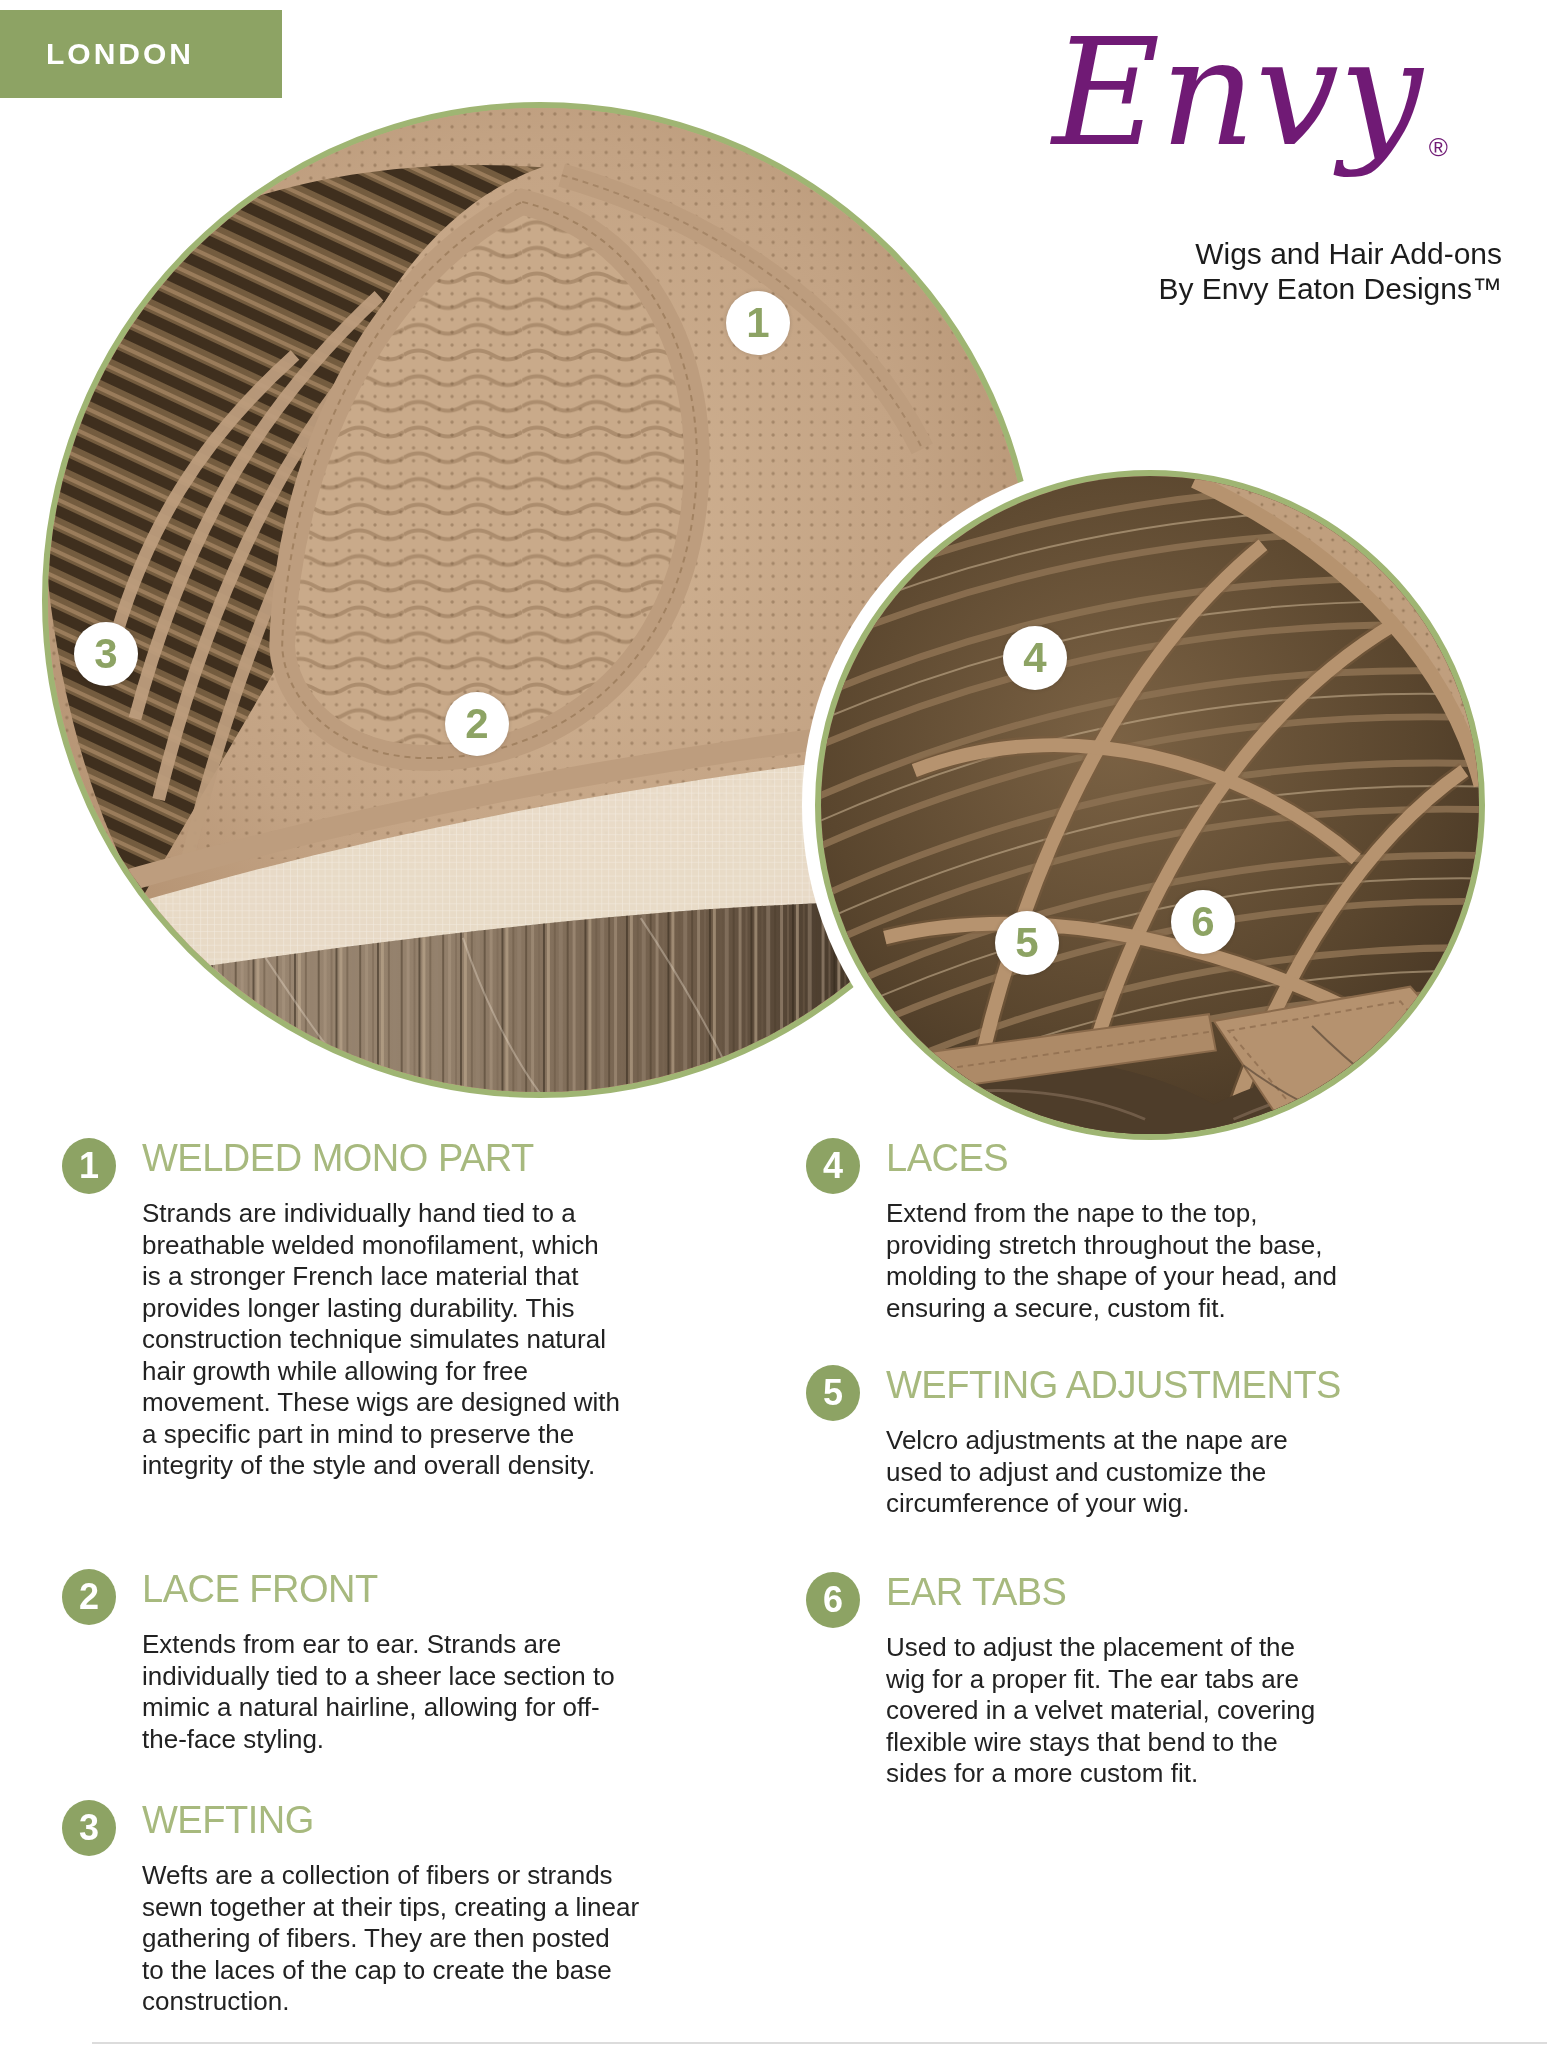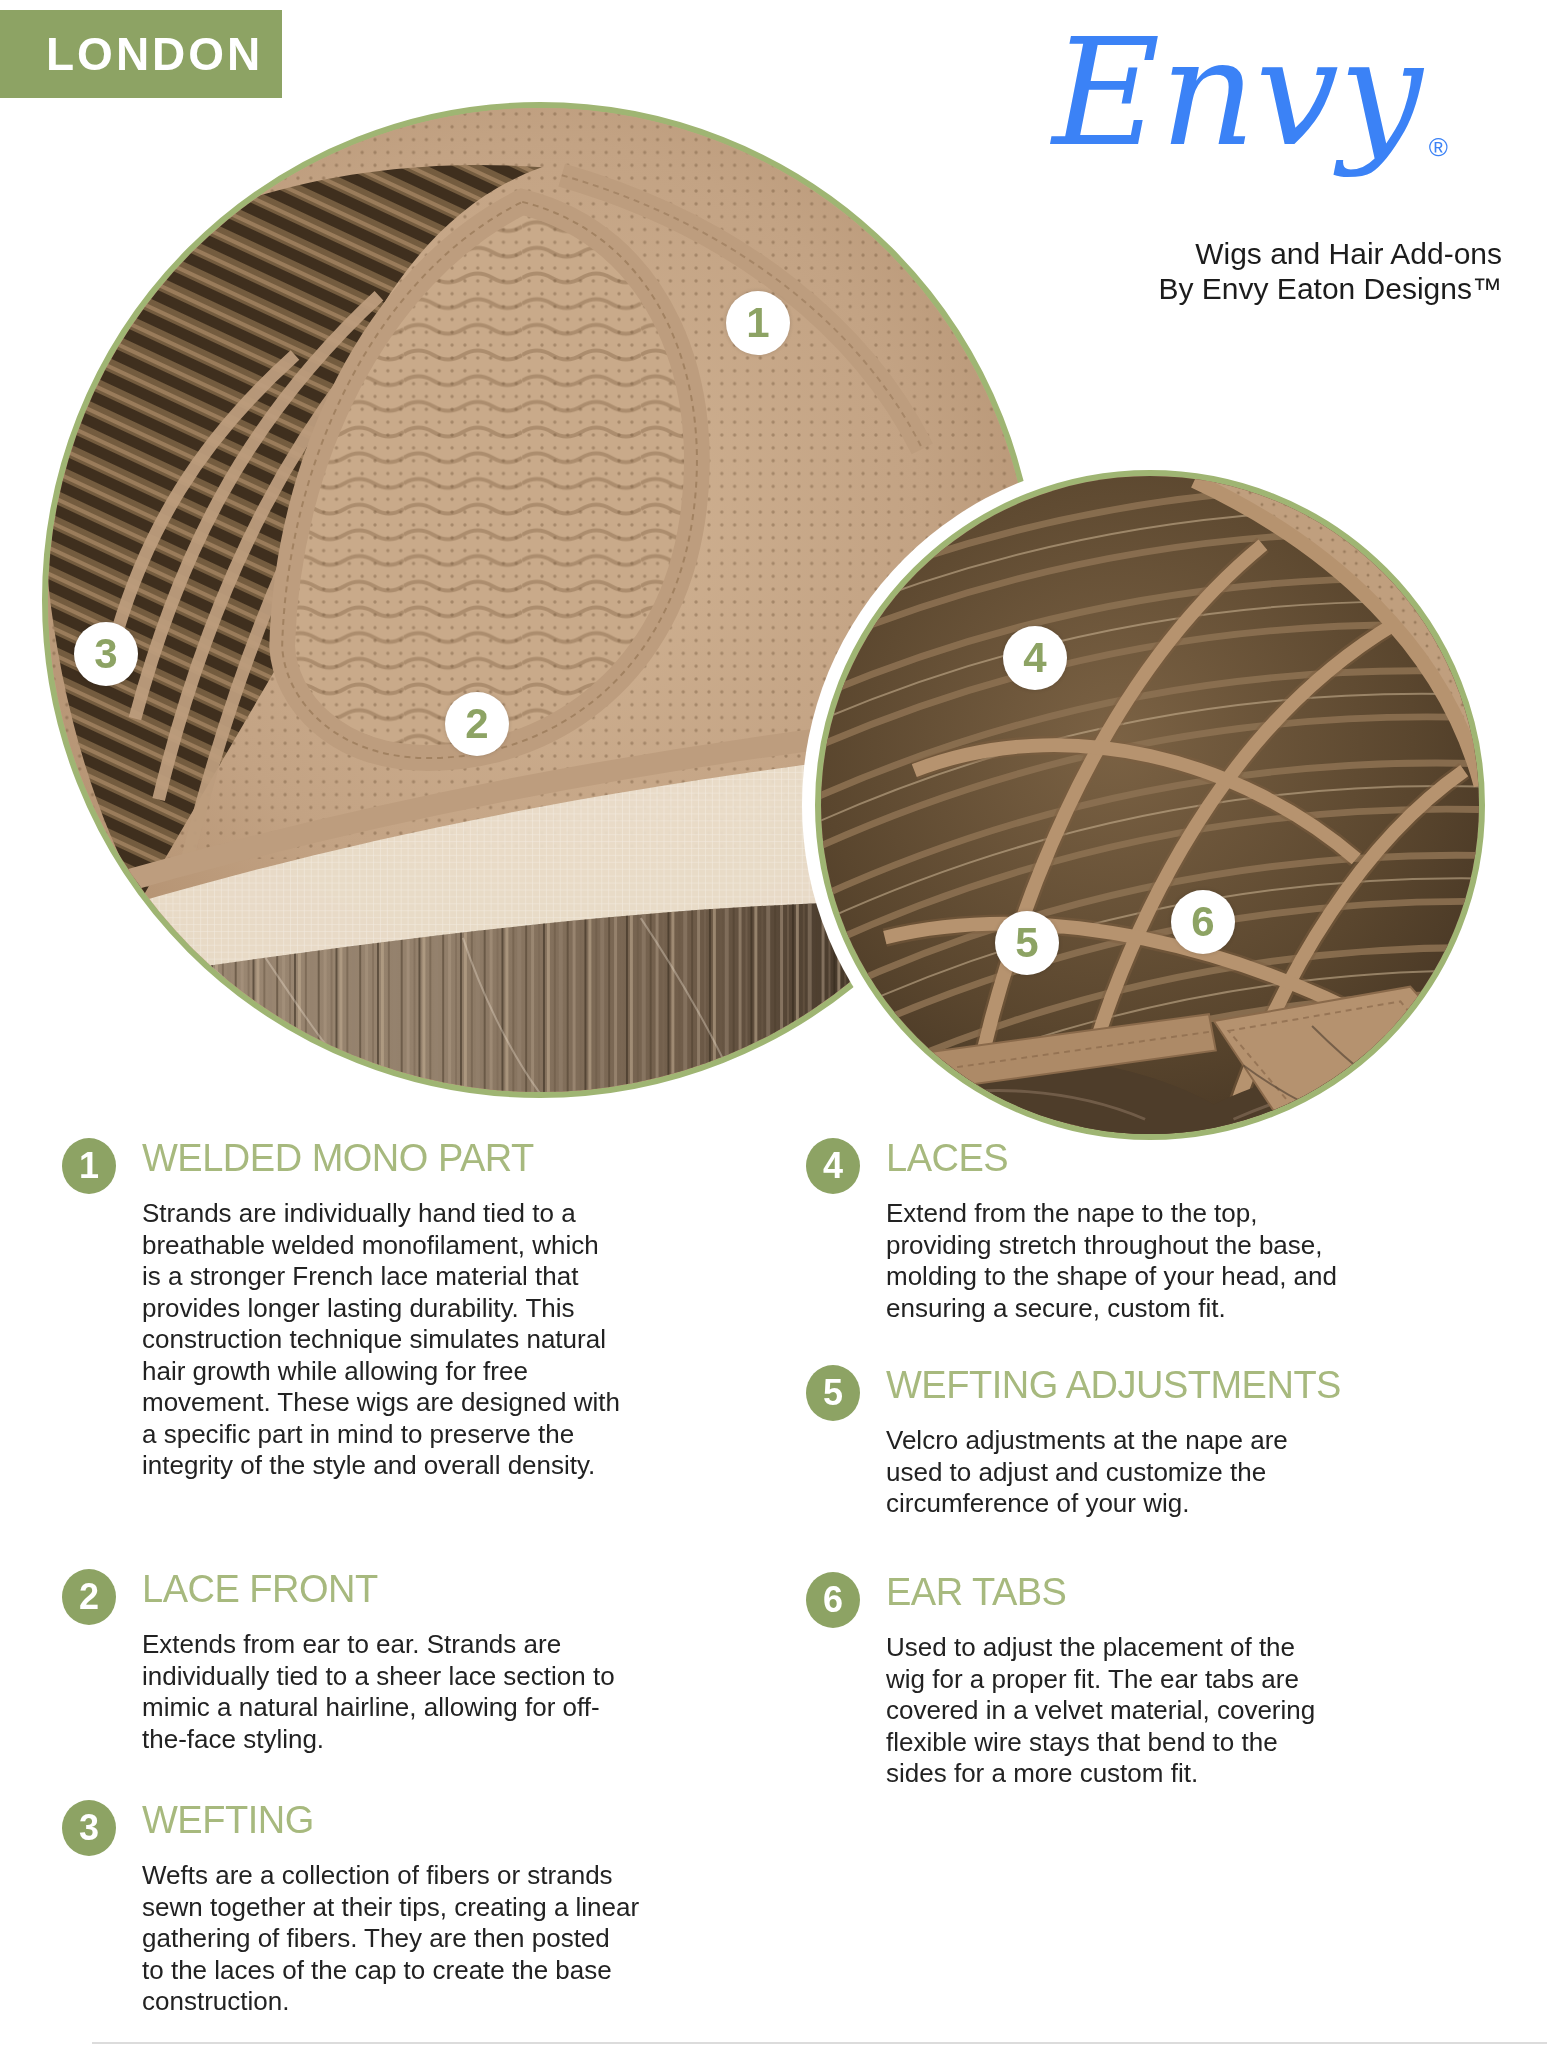--- a/index.html
+++ b/index.html
@@ -12,31 +12,31 @@
     color:#222222;
   }
   
   .banner{
     position:absolute;left:0;top:10px;width:282px;height:88px;
     background:#8da364;
     display:flex;align-items:center;
     padding-left:46px;box-sizing:border-box;
   }
   .banner span{
-    color:#ffffff;font-size:46px;font-weight:bold;letter-spacing:3px;
+    color:#ffffff;font-size:30px;font-weight:bold;letter-spacing:3px;
   }
   .logo{
     position:absolute;left:1030px;top:18px;width:480px;
     text-align:right;
   }
   .logo-script{
     font-family:"DejaVu Serif", serif;
     font-style:italic;
     font-size:148px;line-height:150px;
-    color:#3b82f6;
+    color:#701a75;
     text-align:center;
     padding-right:40px;
     white-space:nowrap;
   }
   .logo-script .reg{
     font-family:"Liberation Sans", sans-serif;
     font-style:normal;font-size:26px;vertical-align:-12px;padding-left:6px;
   }
   .logo-tag1,.logo-tag2{
     font-size:30px;line-height:35px;color:#1c1c1c;padding-right:8px;

